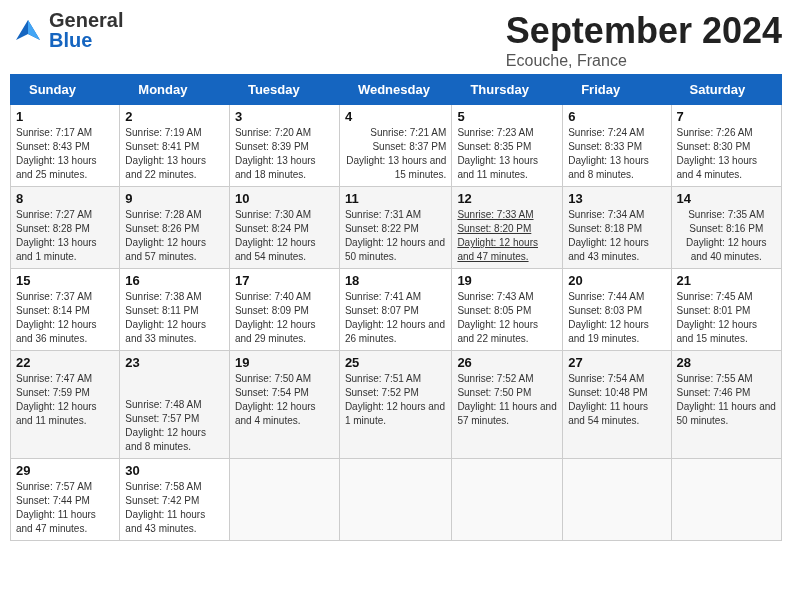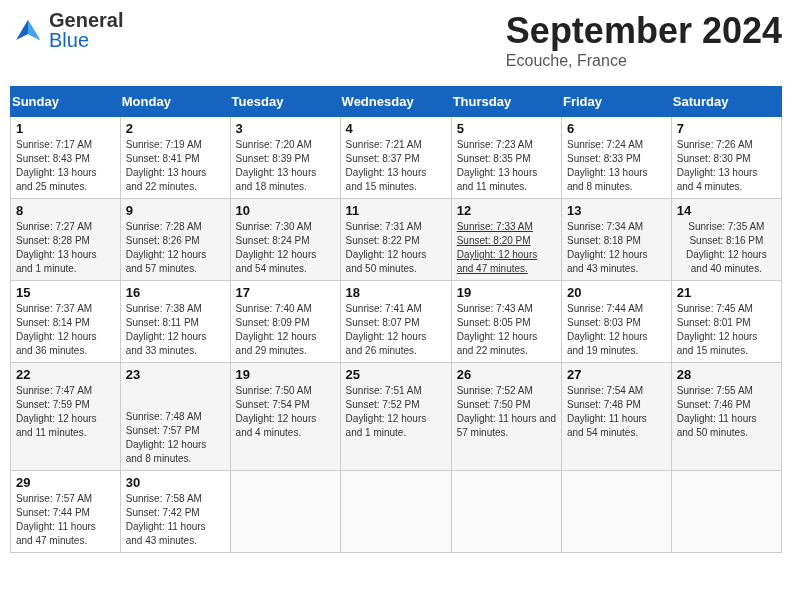--- a/index.html
+++ b/index.html
@@ -7,21 +7,21 @@
       font-family: Arial, sans-serif;
       background: #fff;
       width: 792px;
       min-height: 612px;
       padding: 10px;
     }
     .header {
       display: flex;
       justify-content: space-between;
       align-items: flex-start;
-      margin-bottom: 16px;
+      margin-bottom: 4px;
     }
     .title-block {
     }
     .month-title {
       font-size: 36px;
       font-weight: bold;
       color: #222;
     }
     .location {
       font-size: 16px;
@@ -29,21 +29,21 @@
     }
     table {
       width: 100%;
       border-collapse: collapse;
     }
     thead tr th {
       background-color: #1565C0;
       color: #fff;
       font-size: 13px;
       font-weight: bold;
-      padding: 7px 1px;
+      padding: 7px 18px;
       text-align: left;
       border: 1px solid #1565C0;
     }
     tbody tr td {
       border: 1px solid #ccc;
       vertical-align: top;
       padding: 4px 5px;
       font-size: 10px;
       color: #333;
       width: 113px;
@@ -79,21 +79,21 @@
       flex-direction: column;
     }
     .logo-general {
       font-size: 20px;
       font-weight: bold;
       color: #333;
       line-height: 1;
     }
     .logo-blue {
       font-size: 20px;
-      font-weight: normal;
+      font-weight: bold;
       color: #1565C0;
       line-height: 1;
     }
     .bird-svg {
       margin-right: 3px;
     }
   </style>
 </head>
 <body>
 
@@ -141,21 +141,21 @@
 Daylight: 13 hours and 22 minutes.</div>
         </td>
         <td>
           <span class="day-num">3</span>
           <div class="day-info" style="white-space: pre-line;">Sunrise: 7:20 AM
 Sunset: 8:39 PM
 Daylight: 13 hours and 18 minutes.</div>
         </td>
         <td>
           <span class="day-num">4</span>
-          <div class="day-info" style="white-space: pre-line;">Sunrise: 7:21 AM
+          <div class="day-info" style="white-space: pre-line; text-align: right;">Sunrise: 7:21 AM
 Sunset: 8:37 PM
 Daylight: 13 hours and 15 minutes.</div>
         </td>
         <td>
           <span class="day-num">5</span>
           <div class="day-info" style="white-space: pre-line;">Sunrise: 7:23 AM
 Sunset: 8:35 PM
 Daylight: 13 hours and 11 minutes.</div>
         </td>
         <td>
@@ -286,21 +286,21 @@
         </td>
         <td>
           <span class="day-num">26</span>
           <div class="day-info" style="white-space: pre-line;">Sunrise: 7:52 AM
 Sunset: 7:50 PM
 Daylight: 11 hours and 57 minutes.</div>
         </td>
         <td>
           <span class="day-num">27</span>
           <div class="day-info" style="white-space: pre-line;">Sunrise: 7:54 AM
-Sunset: 7:48 PM
+Sunset: 10:48 PM
 Daylight: 11 hours and 54 minutes.</div>
         </td>
         <td>
           <span class="day-num">28</span>
           <div class="day-info" style="white-space: pre-line;">Sunrise: 7:55 AM
 Sunset: 7:46 PM
 Daylight: 11 hours and 50 minutes.</div>
         </td>
       </tr>
       <tr>

